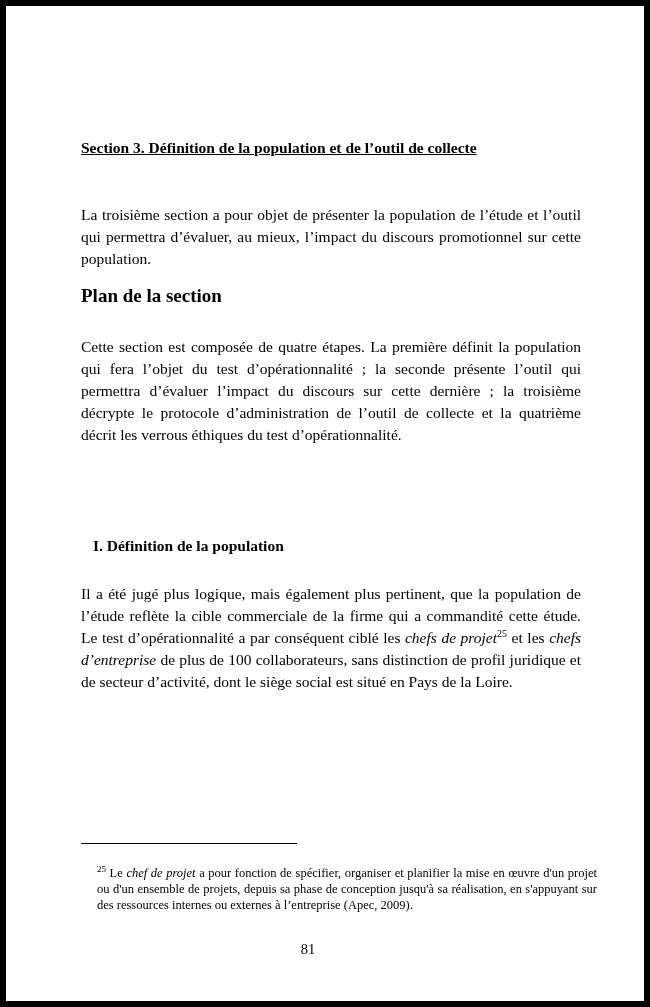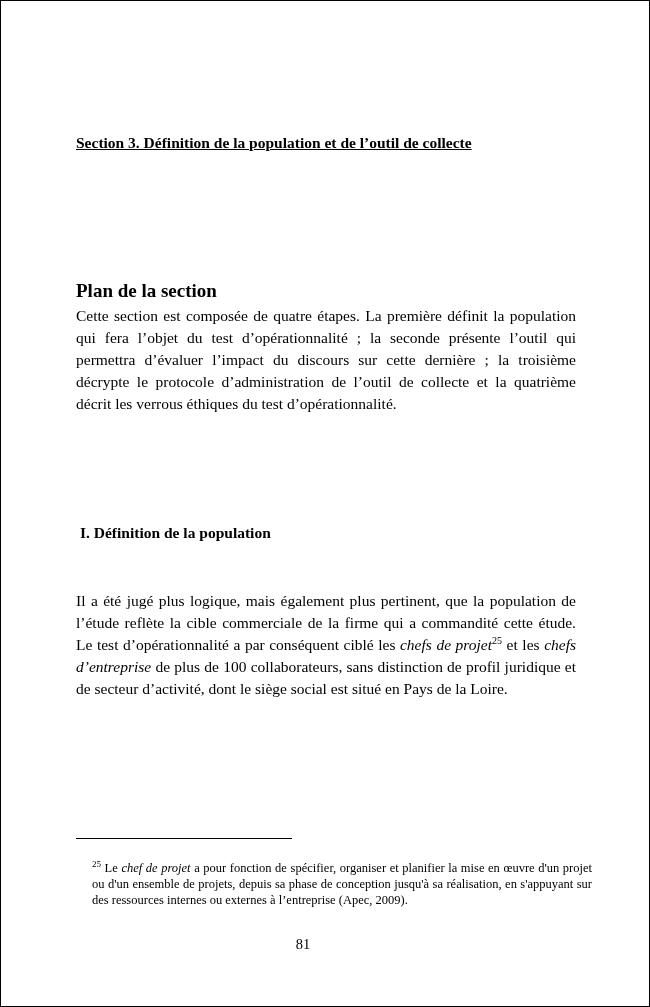--- a/index.html
+++ b/index.html
@@ -6,21 +6,21 @@
     margin: 0;
     padding: 0;
     background: #ffffff;
   }
   .page {
     position: relative;
     width: 650px;
     height: 1007px;
     background: #ffffff;
     box-sizing: border-box;
-    border: 1px solid #000000;
+    border: 6px solid #000000;
     font-family: "Liberation Serif", "DejaVu Serif", serif;
     color: #000000;
     overflow: hidden;
   }
   .abs {
     position: absolute;
     left: 75px;
     width: 500px;
   }
   .title {
@@ -32,23 +32,23 @@
     line-height: 22px;
   }
   .body {
     font-size: 15.5px;
     line-height: 22px;
     text-align: justify;
     margin: 0;
   }
   .intro        { top: 198px; }
   .plan-heading { top: 279px; font-size: 19px; font-weight: bold; margin: 0; line-height: 22px; }
-  .plan-body    { top: 304px; }
-  .section-heading { top: 517px; font-size: 15.5px; font-weight: bold; margin: 4px; line-height: 22px; }
-  .section-body { top: 577px; margin-top: 12px; }
+  .plan-body    { top: 330px; }
+  .section-heading { top: 517px; font-size: 15.5px; font-weight: bold; margin: 12px; line-height: 22px; }
+  .section-body { top: 577px; }
   .section-body i, .footnote i { font-style: italic; }
   sup {
     font-size: 10px;
     line-height: 0;
     vertical-align: super;
   }
   .footnote-rule {
     top: 837px;
     width: 216px;
     border-top: 1px solid #000000;
@@ -72,20 +72,21 @@
     line-height: 20px;
   }
 </style>
 </head>
 <body>
 
 <div class="page">
 
   <h1 class="abs title">Section 3. Définition de la population et de l’outil de collecte</h1>
 
+  <p class="abs body intro">La troisième section a pour objet de présenter la population de l’étude et l’outil qui permettra d’évaluer, au mieux, l’impact du discours promotionnel sur cette population.</p>
 
   <h2 class="abs plan-heading">Plan de la section</h2>
 
   <p class="abs body plan-body">Cette section est composée de quatre étapes. La première définit la population qui fera l’objet du test d’opérationnalité ; la seconde présente l’outil qui permettra d’évaluer l’impact du discours sur cette dernière ; la troisième décrypte le protocole d’administration de l’outil de collecte et la quatrième décrit les verrous éthiques du test d’opérationnalité.</p>
 
   <h2 class="abs section-heading">I. Définition de la population</h2>
 
   <p class="abs body section-body"><span>Il a été jugé plus logique, mais également plus pertinent, que la population de l’étude reflète la cible commerciale de la firme qui a commandité cette étude. Le test d’opérationnalité a par conséquent ciblé les </span><i>chefs de projet</i><sup>25</sup><span> et les </span><i>chefs d’entreprise</i><span> de plus de 100 collaborateurs, sans distinction de profil juridique et de secteur d’activité, dont le siège social est situé en Pays de la Loire.</span></p>
 
   <div class="abs footnote-rule"></div>

